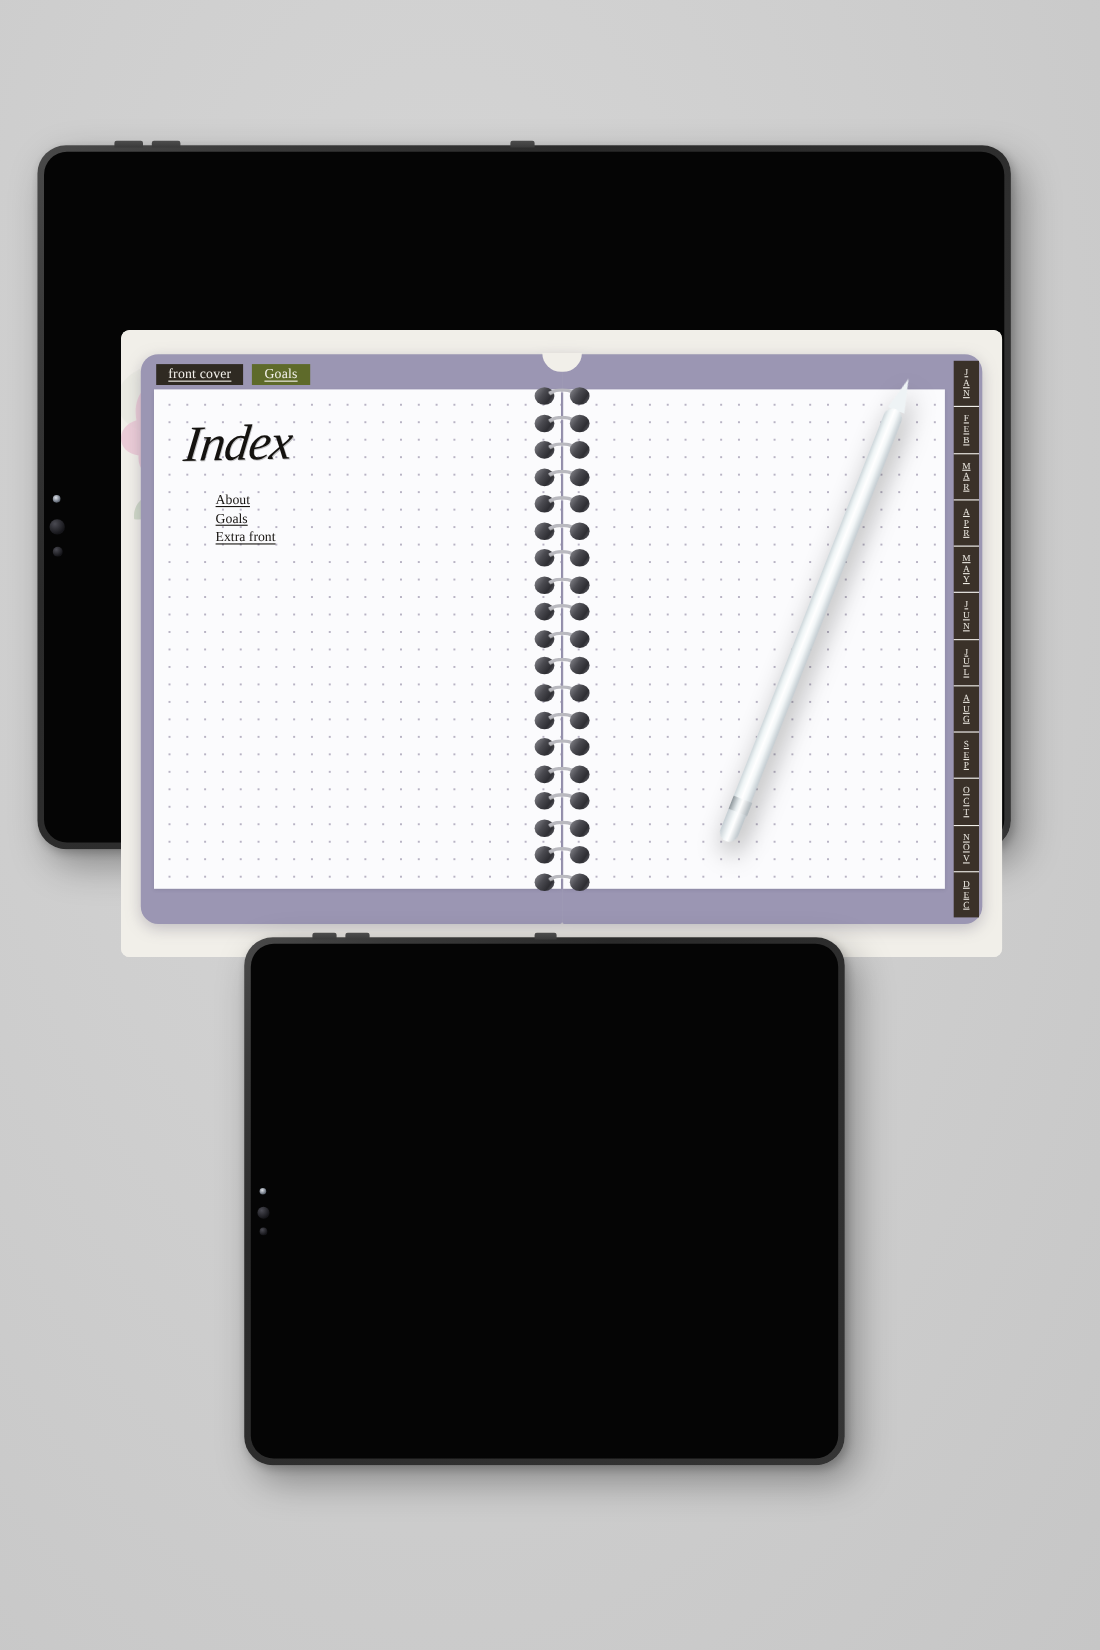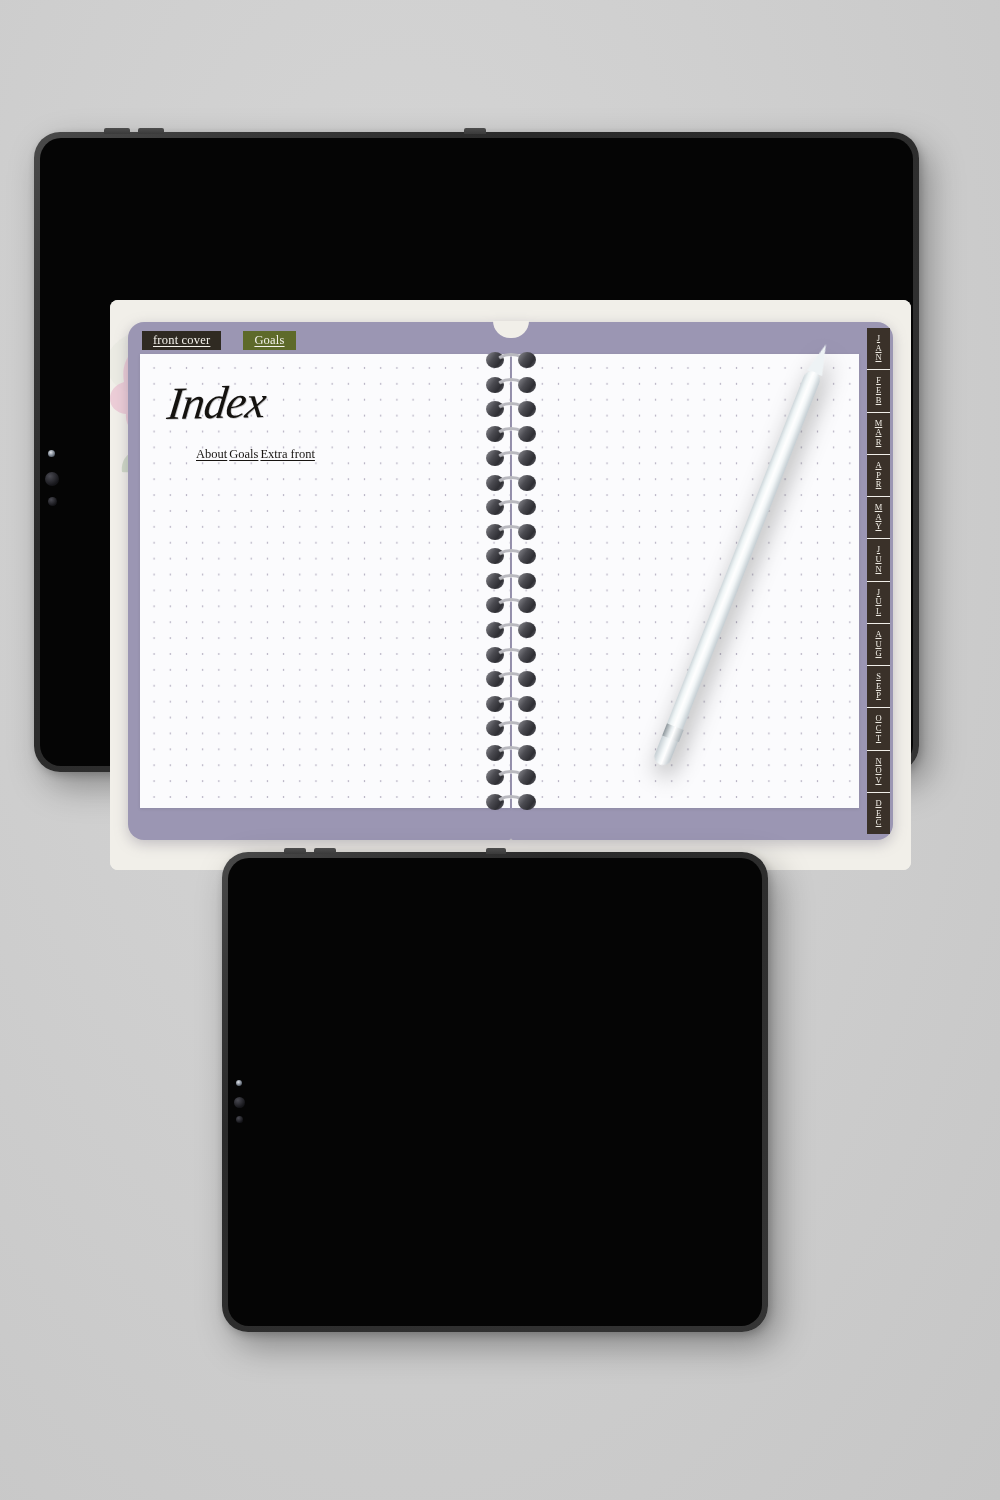--- a/index.html
+++ b/index.html
@@ -73,21 +73,21 @@
   .page-frame.right { border-radius: 2px 16px 16px 2px; }
   
   .spread-notch {
     position: absolute; left: 50%; top: -1px; transform: translateX(-50%);
     width: 36px; height: 17px; background: #f1efe9;
     border-radius: 0 0 18px 18px; z-index: 6;
   }
 
   .tab-strip {
     position: absolute; left: 14px; top: 9px; right: 14px; height: 19px;
-    display: flex; gap: 22px; z-index: 5;
+    display: flex; gap: 8px; z-index: 5;
   }
   .top-tab {
     height: 19px; display: flex; align-items: center; justify-content: center;
     padding: 0 11px;
     font-family: "Liberation Serif", serif;
     font-size: 12.5px; color: #f4f2ec; letter-spacing: .2px;
     text-decoration: underline; text-underline-offset: 2px;
     cursor: pointer; white-space: nowrap;
   }
   .top-tab.dark  { background: #2f2a22; }
@@ -108,21 +108,21 @@
   .index-title {
     position: absolute; left: 28px; top: 22px;
     font-family: "Liberation Serif", serif;
     font-style: italic; font-size: 46px; font-weight: 400;
     color: #14120f; letter-spacing: -1px;
     transform: skewX(-8deg) rotate(-1.2deg);
     text-shadow: 0.8px 0.8px 0 rgba(0,0,0,.22);
   }
   .index-list {
     position: absolute; left: 56px; top: 93px;
-    display: flex; gap: 2px;
+    display: flex; flex-direction: column; gap: 2px;
   }
   .index-link {
     font-family: "Liberation Serif", serif;
     font-size: 12.5px; color: #171411;
     text-decoration: underline; text-underline-offset: 1.5px;
     cursor: pointer; width: max-content;
   }
 
   
   .month-rail {

